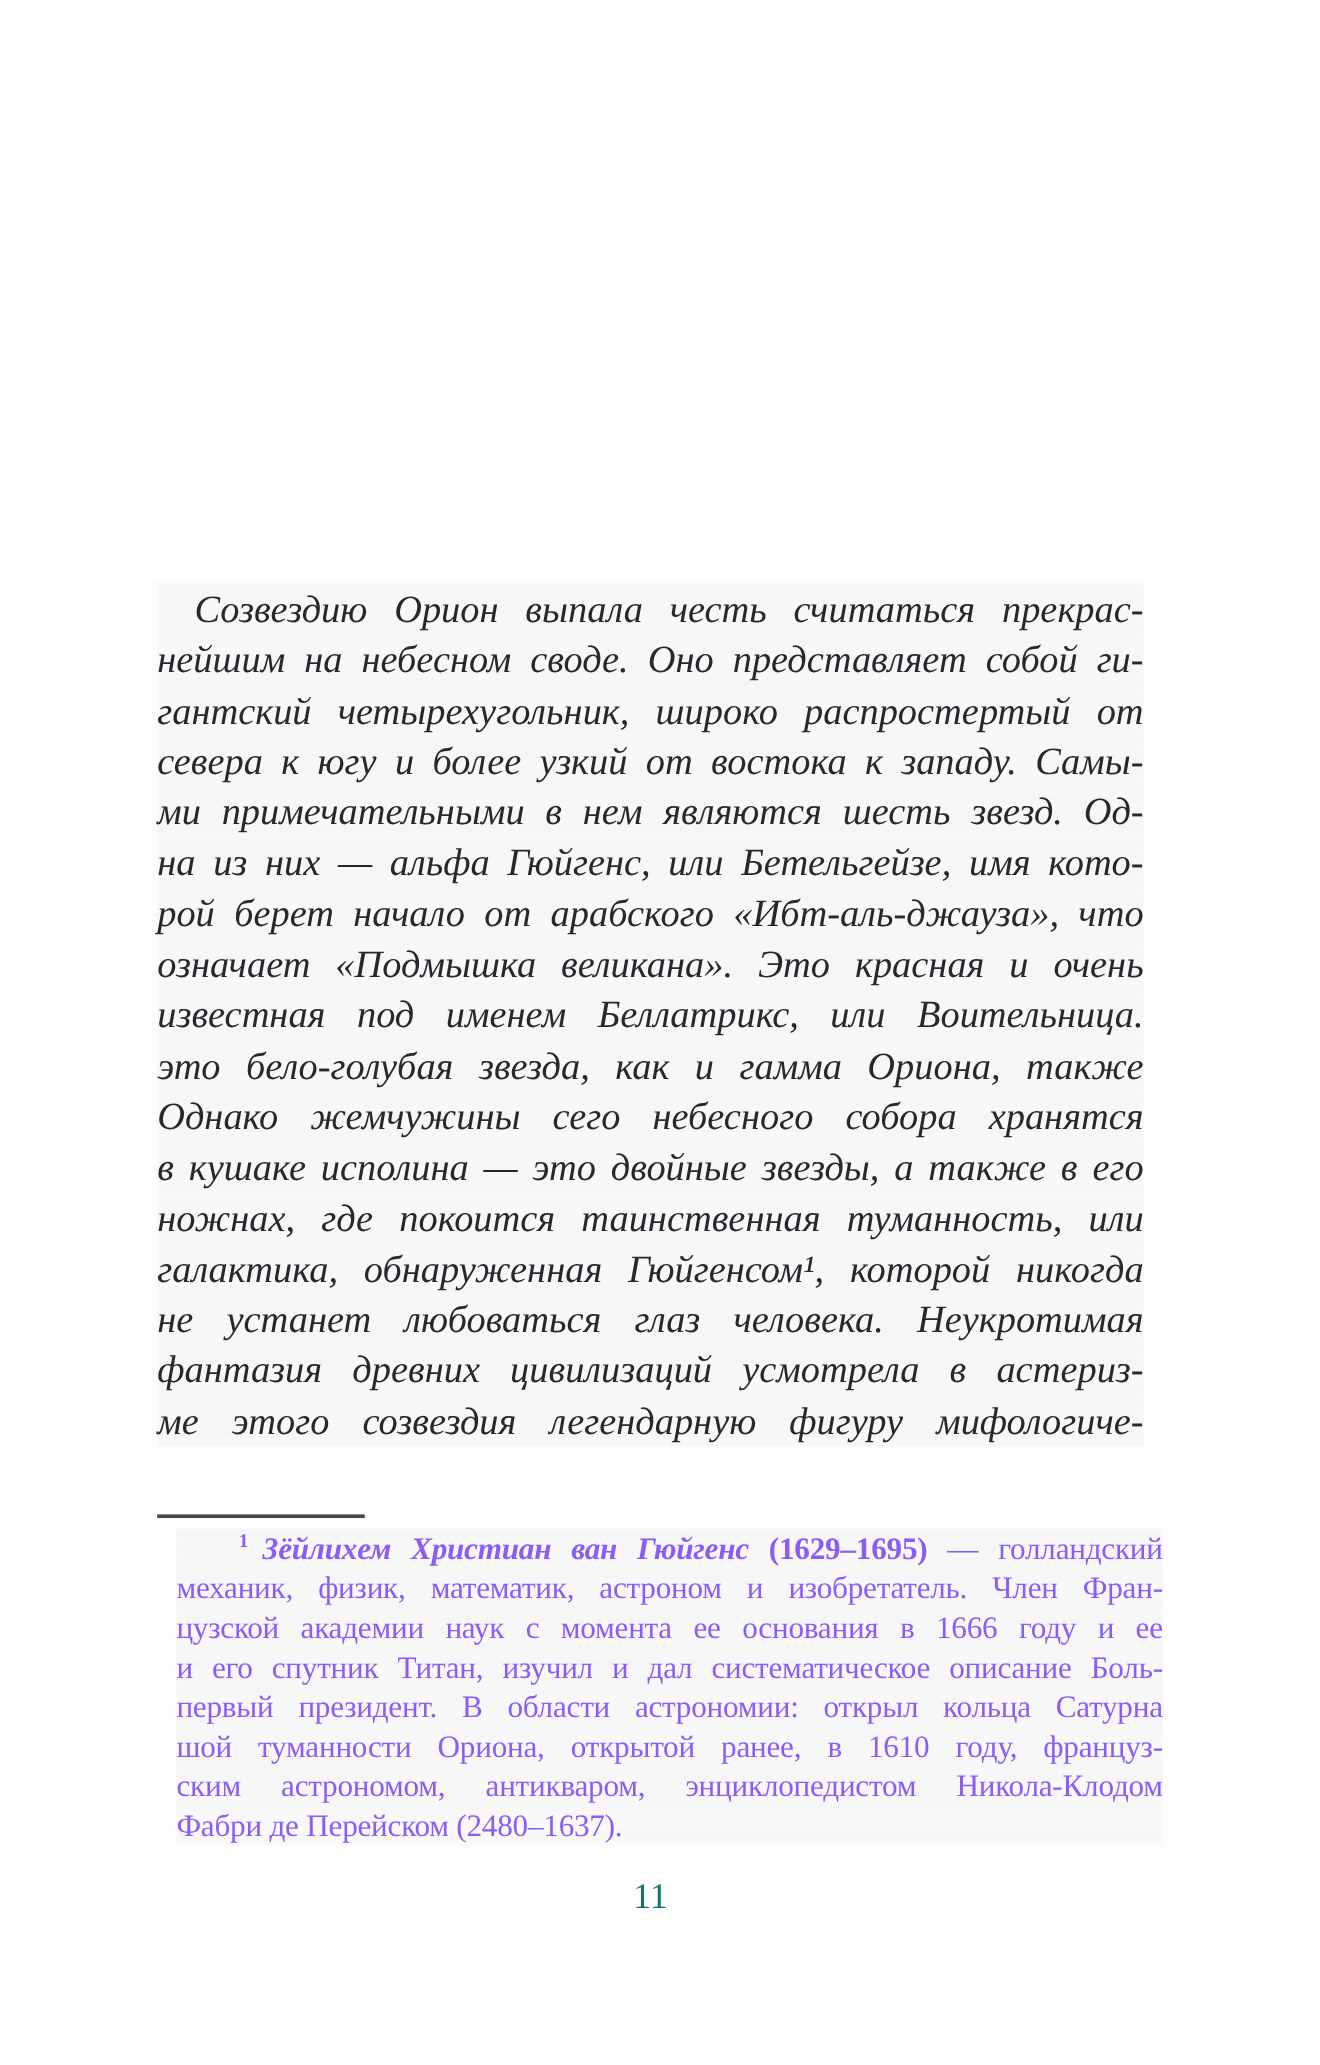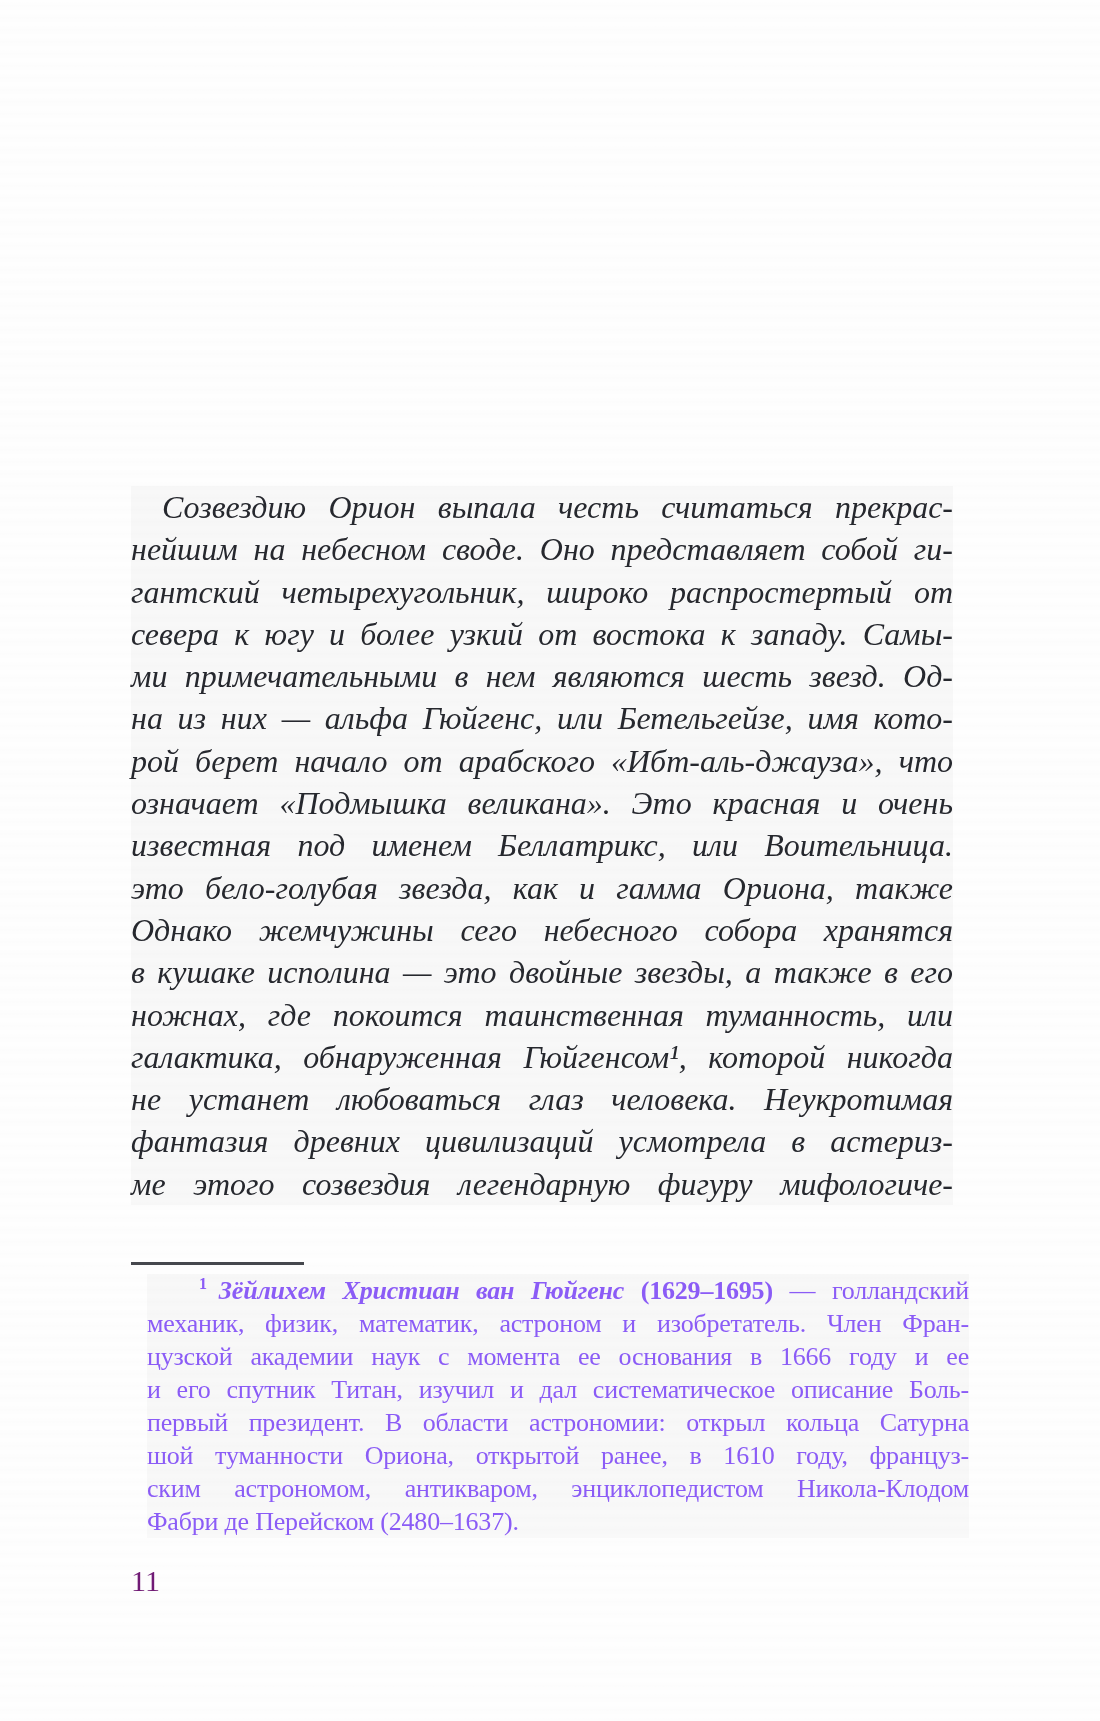--- a/index.html
+++ b/index.html
@@ -99,22 +99,23 @@
   }
   .fn-years {
     font-weight: 700;
   }
 
   .page-number {
     position: absolute;
     left: 131px;
     top: 1564px;
     width: 822px;
+    text-align: center;
     font-size: 30px;
-    color: #701a75;
+    color: #0f766e;
   }
 </style>
 </head>
 <body>
 
 <div class="page">
 
   <div class="main-text">
       <div class="mt-line first">Созвездию Орион выпала честь считаться прекрас-</div>
       <div class="mt-line">нейшим на небесном своде. Оно представляет собой ги-</div>

